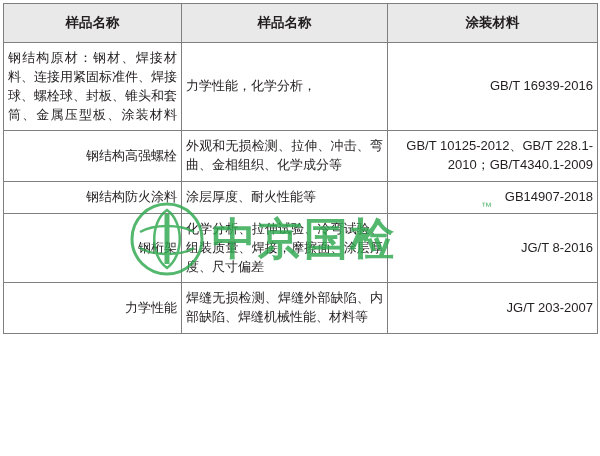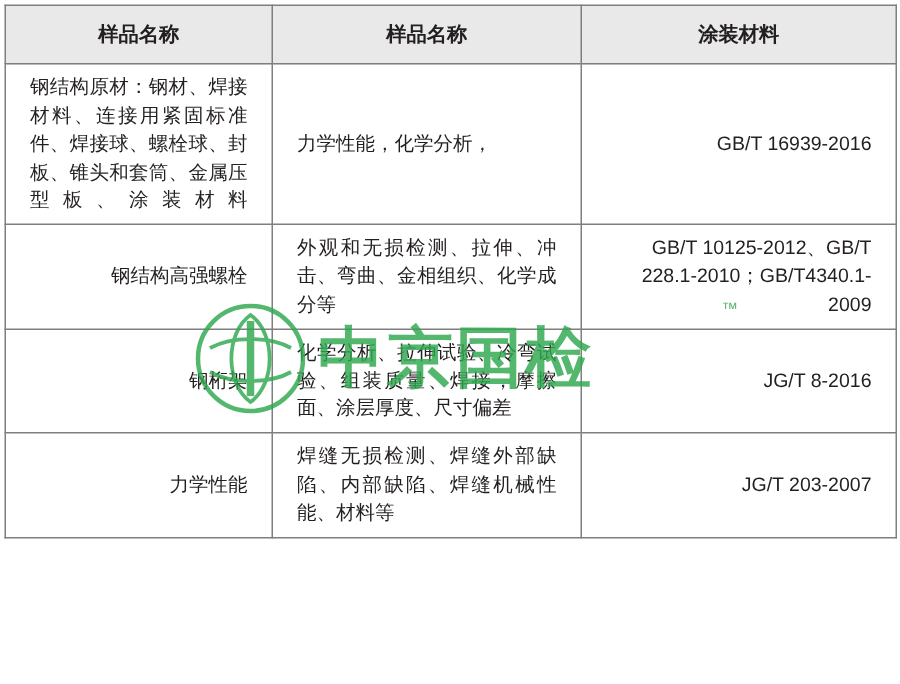--- a/index.html
+++ b/index.html
@@ -21,21 +21,21 @@
     width: 594px;
   }
   table.spec-table {
     border-collapse: collapse;
     width: 594px;
     table-layout: fixed;
   }
   table.spec-table td,
   table.spec-table th {
     border: 1px solid #7f7f7f;
-    padding: 6px 16px;
+    padding: 6px 4px;
     font-size: 13px;
     color: #231f20;
     line-height: 1.45;
     vertical-align: middle;
     background-clip: padding-box;
   }
   table.spec-table thead th {
     background: #e9e9e9;
     font-weight: bold;
     text-align: center;
@@ -142,20 +142,25 @@
         <td class="cell-name justify">钢结构原材：钢材、焊接材料、连接用紧固标准件、焊接球、螺栓球、封板、锥头和套筒、金属压型板、涂装材料</td>
         <td class="cell-item">力学性能，化学分析，</td>
         <td class="cell-std">GB/T 16939-2016</td>
       </tr>
       <tr>
         <td class="cell-name">钢结构高强螺栓</td>
         <td class="cell-item">外观和无损检测、拉伸、冲击、弯曲、金相组织、化学成分等</td>
         <td class="cell-std">GB/T 10125-2012、GB/T 228.1-2010；GB/T4340.1-2009</td>
       </tr>
       <tr>
+        <td class="cell-name">钢结构防火涂料</td>
+        <td class="cell-item">涂层厚度、耐火性能等</td>
+        <td class="cell-std">GB14907-2018</td>
+      </tr>
+      <tr>
         <td class="cell-name">钢桁架</td>
         <td class="cell-item">化学分析、拉伸试验、冷弯试验、组装质量、焊接，摩擦面、涂层厚度、尺寸偏差</td>
         <td class="cell-std">JG/T 8-2016</td>
       </tr>
       <tr>
         <td class="cell-name">力学性能</td>
         <td class="cell-item">焊缝无损检测、焊缝外部缺陷、内部缺陷、焊缝机械性能、材料等</td>
         <td class="cell-std">JG/T 203-2007</td>
       </tr>
     </tbody>

